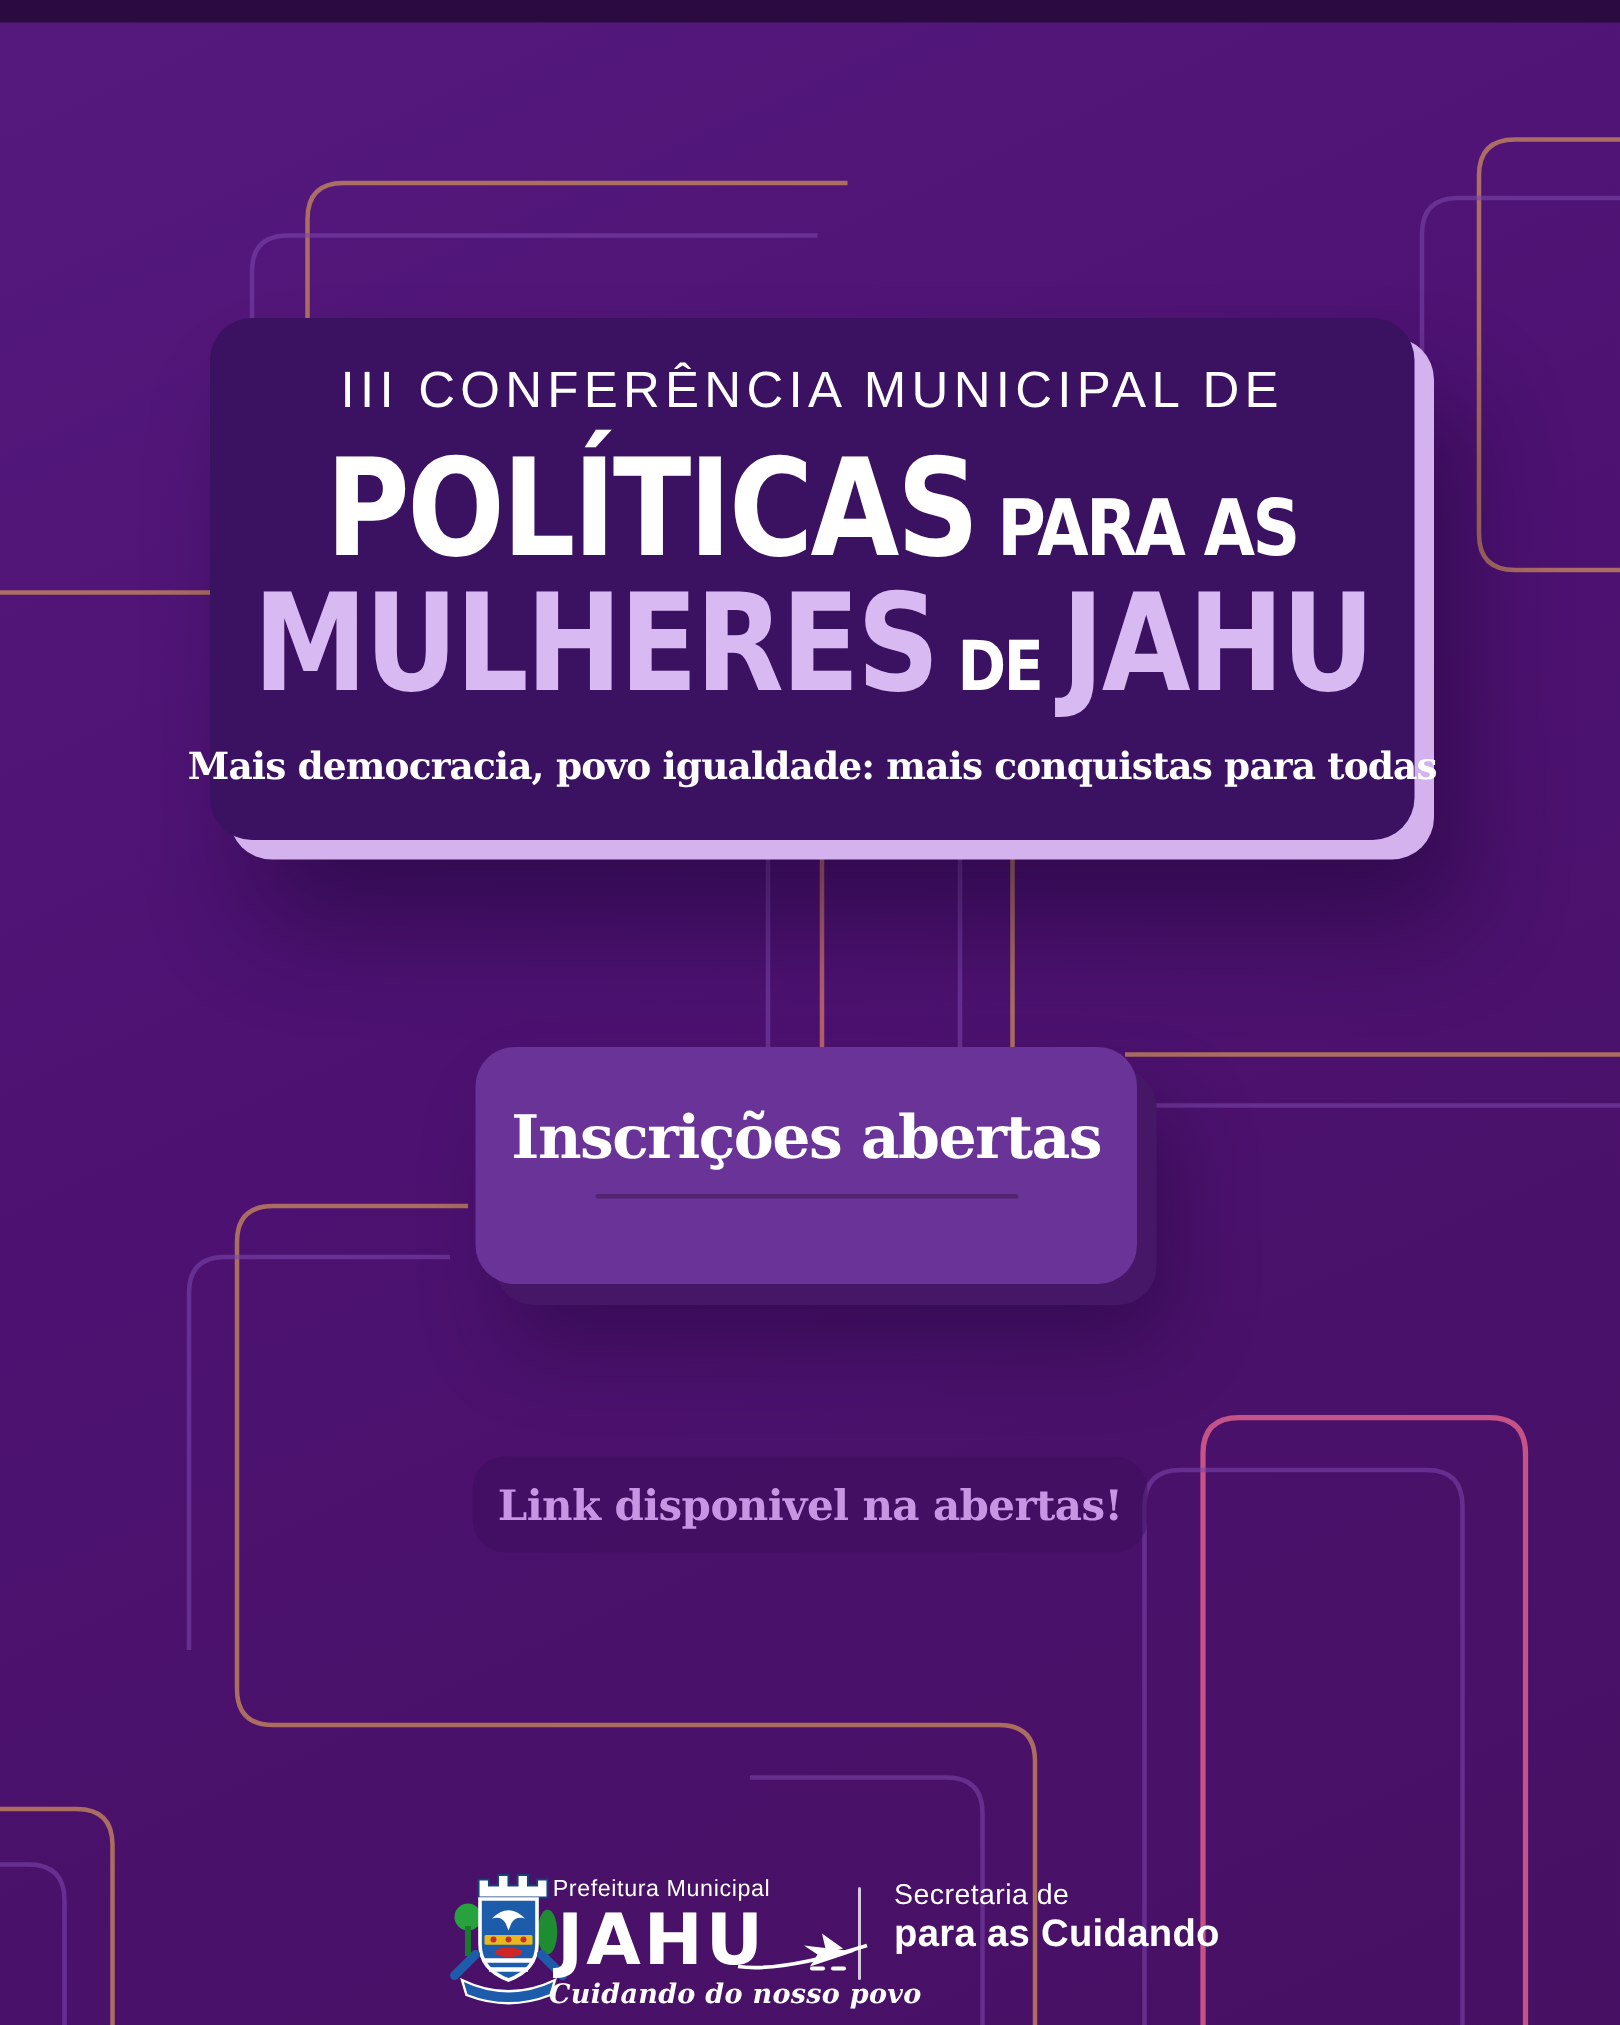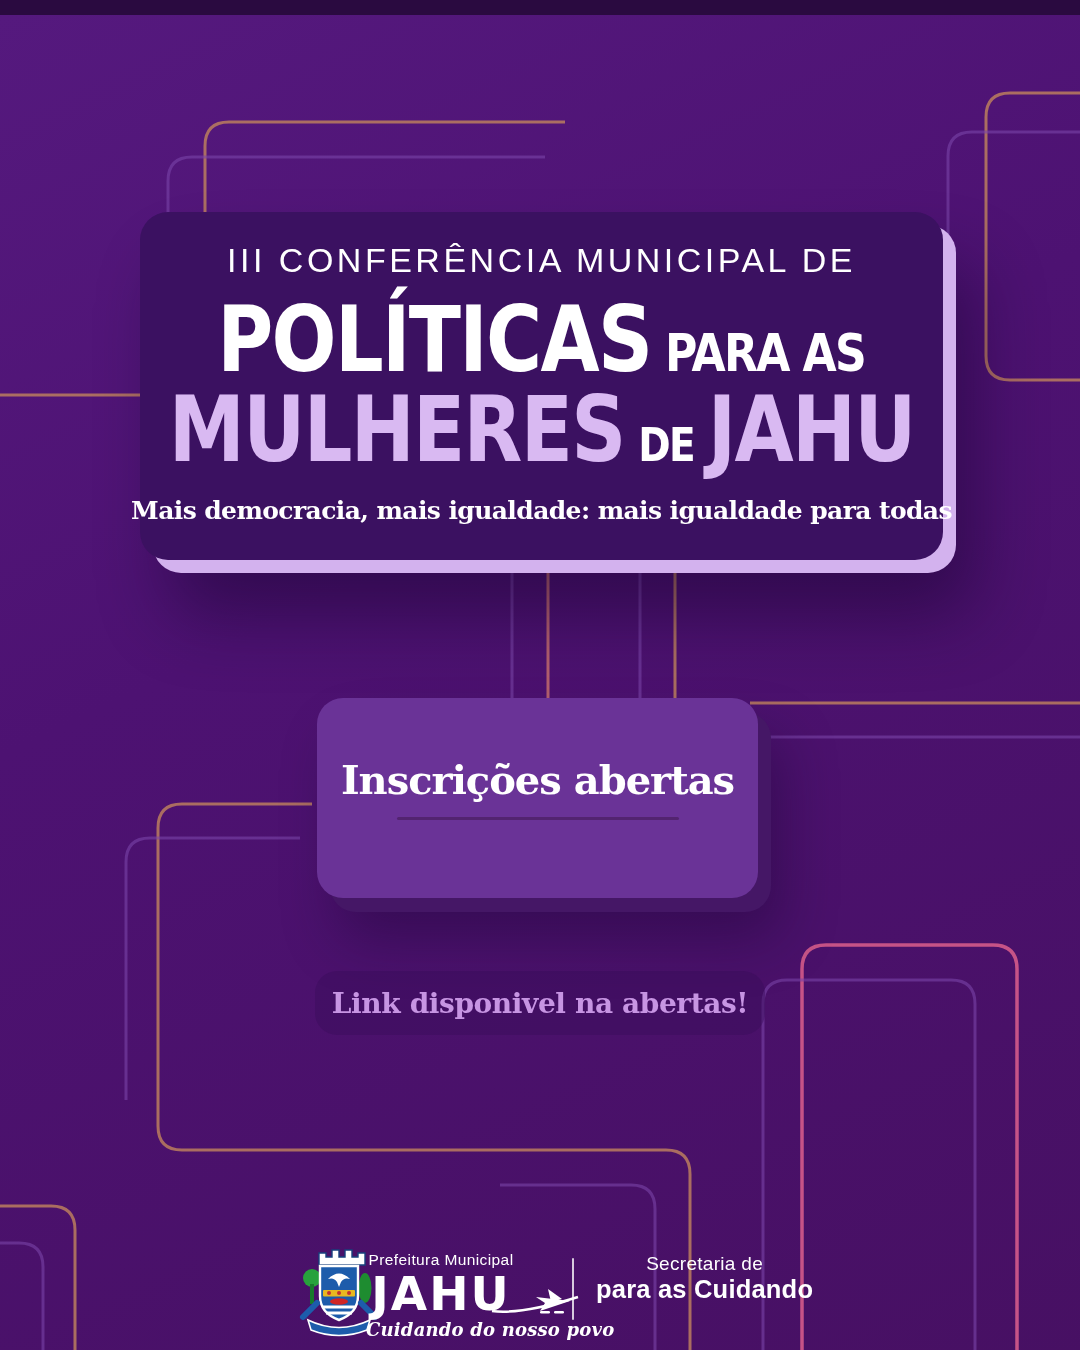--- a/index.html
+++ b/index.html
@@ -35,21 +35,21 @@
   .w-mid{font-size:52px;color:#ffffff;}
   .w-lav{font-size:90px;color:#d9b9f2;}
   .w-de{font-size:46px;color:#ffffff;}
   .tagline{
     margin-top:20px;color:#ffffff;white-space:nowrap;
     font-family:"DejaVu Serif",serif;font-weight:700;font-size:25px;letter-spacing:-.6px;
   }
 
   
   .reg-banner{
-    position:absolute;left:317px;top:683px;width:441px;height:200px;
+    position:absolute;left:317px;top:683px;width:441px;height:158px;
     background:#6a3397;border-radius:26px;
     box-shadow:13px 14px 0 0 #451766, 22px 40px 55px rgba(18,0,40,.35);
     display:flex;flex-direction:column;align-items:center;justify-content:center;
     z-index:3;
   }
   .reg-line{
     color:#ffffff;font-family:"DejaVu Serif",serif;font-weight:700;
     font-size:40px;letter-spacing:-1px;white-space:nowrap;line-height:1;
   }
   .reg-divider{width:282px;height:3px;background:#532470;margin:17px 0;border-radius:2px;}
@@ -73,21 +73,21 @@
   .jahu-name{
     font-family:"DejaVu Sans",sans-serif;font-weight:700;font-size:47px;
     letter-spacing:2px;line-height:1.0;margin-top:1px;
   }
   .plane{position:absolute;left:124px;top:30px;}
   .jahu-slogan{
     font-family:"DejaVu Serif",serif;font-style:italic;font-weight:700;
     font-size:18px;white-space:nowrap;margin-top:2px;letter-spacing:.2px;
   }
   .logo-divider{position:absolute;left:572px;top:25px;width:2px;height:62px;background:rgba(255,255,255,.78);border-radius:1px;}
-  .secretaria{position:absolute;left:596px;top:20px;color:#fff;text-align:center;}
+  .secretaria{position:absolute;left:596px;top:20px;color:#fff;text-align:left;}
   .sec-l1{font-size:19px;font-weight:400;letter-spacing:.3px;}
   .sec-l2,.sec-l3{font-size:25.5px;font-weight:700;letter-spacing:.2px;line-height:1.12;}
 </style>
 </head>
 <body>
 
 <div class="poster">
 
   <svg class="decor" viewBox="0 0 1080 1350" fill="none">
 
@@ -121,21 +121,21 @@
     <div class="kicker">III CONFERÊNCIA MUNICIPAL DE</div>
     <div class="title-line l1">
       <span class="w-big">POLÍTICAS</span>
       <span class="w-mid">PARA AS</span>
     </div>
     <div class="title-line l2">
       <span class="w-lav">MULHERES</span>
       <span class="w-de">DE</span>
       <span class="w-lav">JAHU</span>
     </div>
-    <div class="tagline">Mais democracia, mais igualdade: mais igualdade para todas</div>
+    <div class="tagline">Mais democracia, povo igualdade: mais conquistas para todas</div>
   </div>
 
   <div class="reg-banner">
     <div class="reg-line">Inscrições abertas</div>
     <div class="reg-divider"></div>
   </div>
 
   <div class="link-note">
     <span>Link disponivel na abertas!</span>
   </div>

